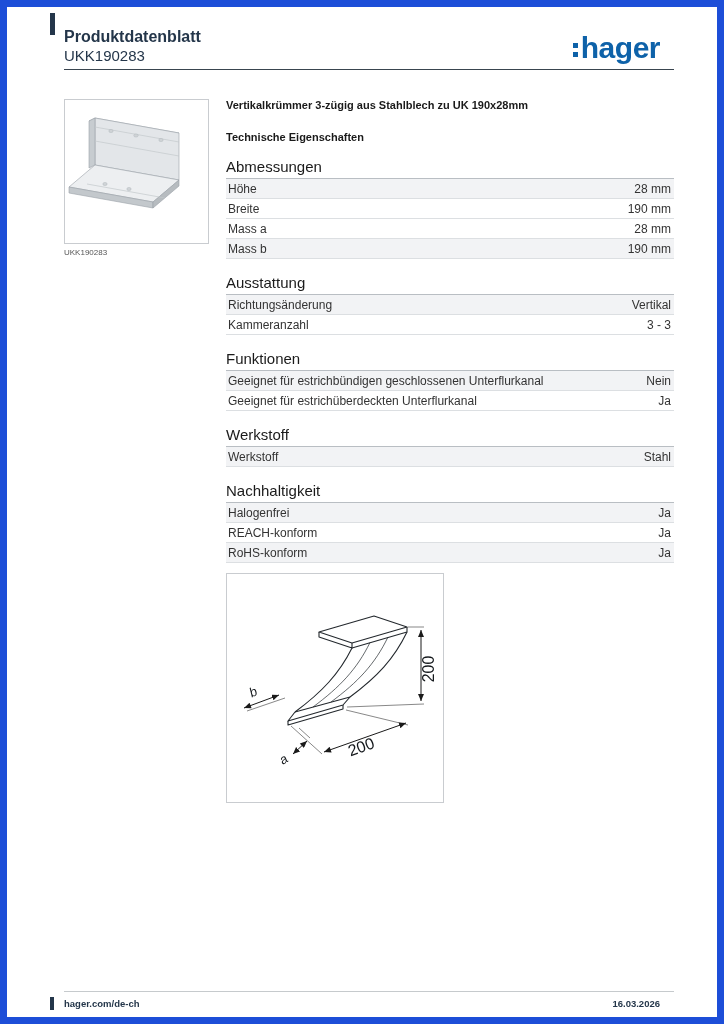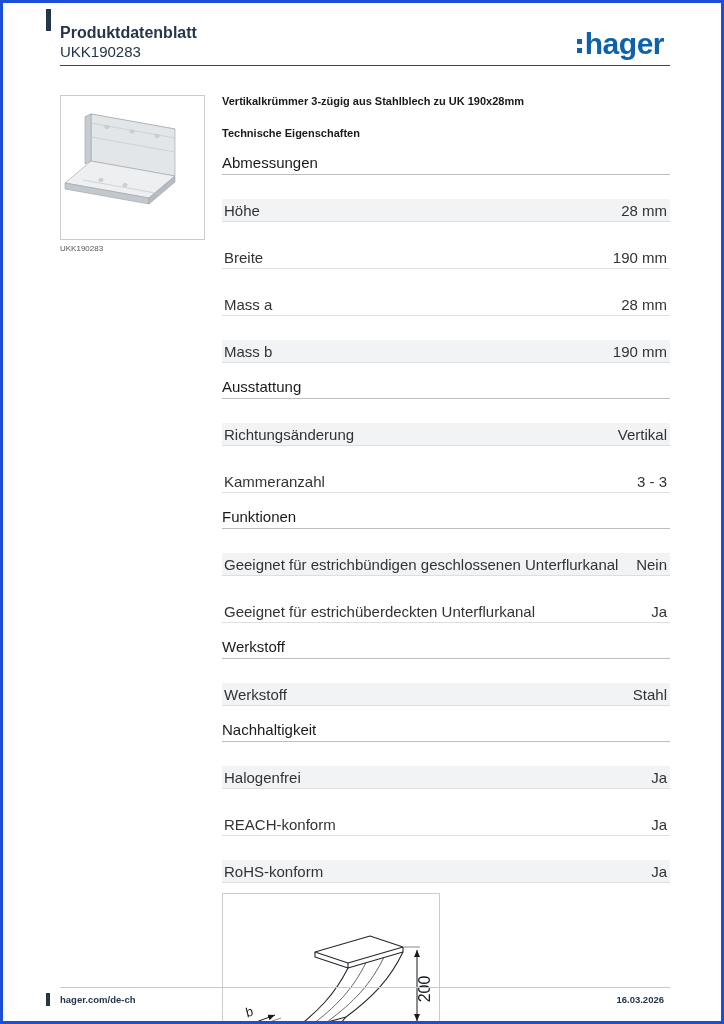--- a/index.html
+++ b/index.html
@@ -1,17 +1,17 @@
 <!DOCTYPE html>
 <html><head>
 <meta charset="utf-8">
 <style>
   html,body{margin:0;padding:0;background:#fff;}
   body{font-family:"Liberation Sans",sans-serif;-webkit-font-smoothing:antialiased;}
-  .page{position:relative;width:724px;height:1024px;background:#fff;box-sizing:border-box;border:3px solid #1d4ed8;overflow:hidden;}
+  .page{position:relative;width:724px;height:1024px;background:#fff;box-sizing:border-box;border:7px solid #1d4ed8;overflow:hidden;}
 
   
   .corner-bar{position:absolute;left:43px;top:6px;width:5px;height:22px;background:#24364a;}
   .header-block{position:absolute;left:57px;top:20px;}
   .header-title{font-size:16px;font-weight:bold;color:#24364a;line-height:1.2;}
   .header-id{font-size:15px;color:#24364a;line-height:1.2;margin-top:1px;}
   .logo{position:absolute;right:57px;top:24px;display:flex;align-items:center;color:#0e62a9;font-weight:bold;font-size:30px;letter-spacing:-0.5px;text-align:center;}
   .logo-colon{display:inline-flex;flex-direction:column;gap:4px;margin-right:3px;margin-top:4px;}
   .logo-colon i{width:5px;height:5px;background:#0e62a9;}
   .header-rule{position:absolute;left:57px;top:62px;width:610px;height:1px;background:#39454f;}
@@ -19,21 +19,21 @@
   
   .image-box{position:absolute;left:57px;top:92px;width:145px;height:145px;border:1px solid #c9ccd0;box-sizing:border-box;display:flex;align-items:center;justify-content:center;background:#fff;}
   .image-caption{position:absolute;left:57px;top:241px;font-size:8px;color:#555;}
 
   
   .main-col{position:absolute;left:219px;top:92px;width:448px;}
   .product-title{font-size:11px;font-weight:bold;color:#1a1a1a;margin-bottom:20px;}
   .tech-title{font-size:11px;font-weight:bold;color:#1a1a1a;margin-bottom:8px;}
   .section{margin-top:12px;}
   .section-title{font-size:15px;font-weight:normal;color:#1a1a1a;padding:3px 0;border-bottom:1px solid #b9bec3;}
-  .spec-row{display:flex;justify-content:space-between;align-items:flex-end;font-size:15px;color:#333;padding:2.5px 3px 2.5px 2px;border-bottom:1px solid #dcdfe2;margin-top:24px;}
+  .spec-row{display:flex;justify-content:space-between;align-items:flex-end;font-size:12px;color:#333;padding:2.5px 3px 2.5px 2px;border-bottom:1px solid #dcdfe2;}
   .spec-row.alt{background:#f2f3f5;}
   .row-value{white-space:nowrap;margin-left:10px;}
   .drawings-title{font-size:11px;font-weight:bold;color:#1a1a1a;margin-top:24px;}
   .drawing-box{width:218px;height:230px;border:1px solid #c9ccd0;box-sizing:border-box;margin-top:10px;background:#fff;}
 
   
   .footer-rule{position:absolute;left:57px;top:984px;width:610px;height:1px;background:#c6cacd;}
   .footer-bar{position:absolute;left:43px;top:990px;width:4px;height:13px;background:#24364a;}
   .footer-left{position:absolute;left:57px;top:991px;font-size:9.5px;font-weight:bold;color:#24364a;}
   .footer-center{position:absolute;left:0;right:0;top:992px;text-align:center;font-size:9px;color:#9aa0a6;}

